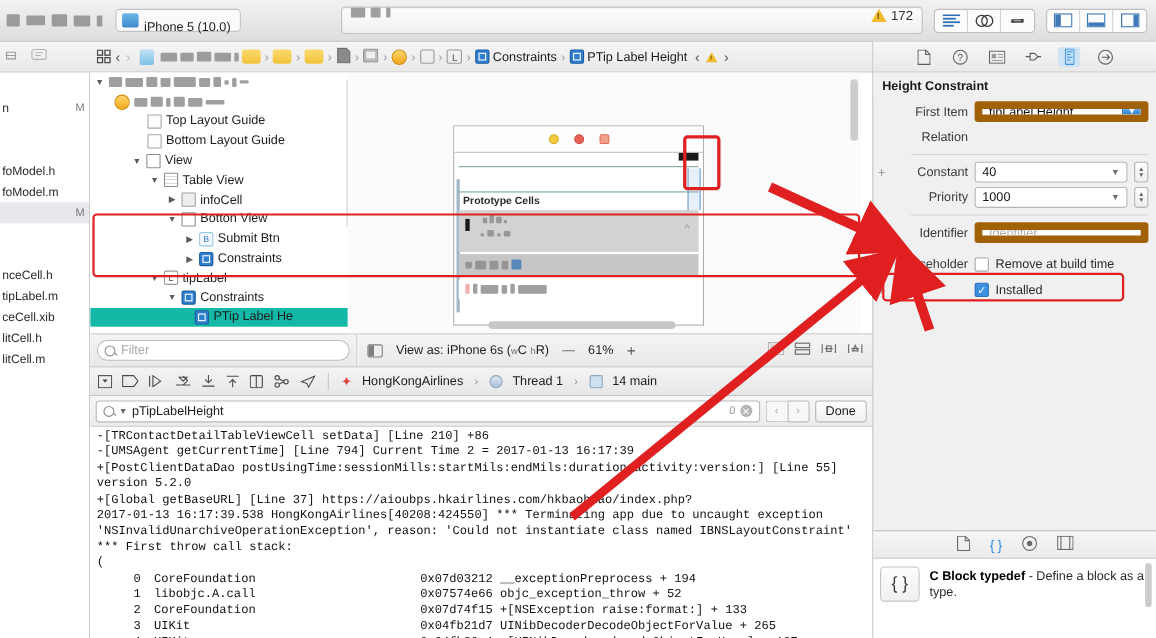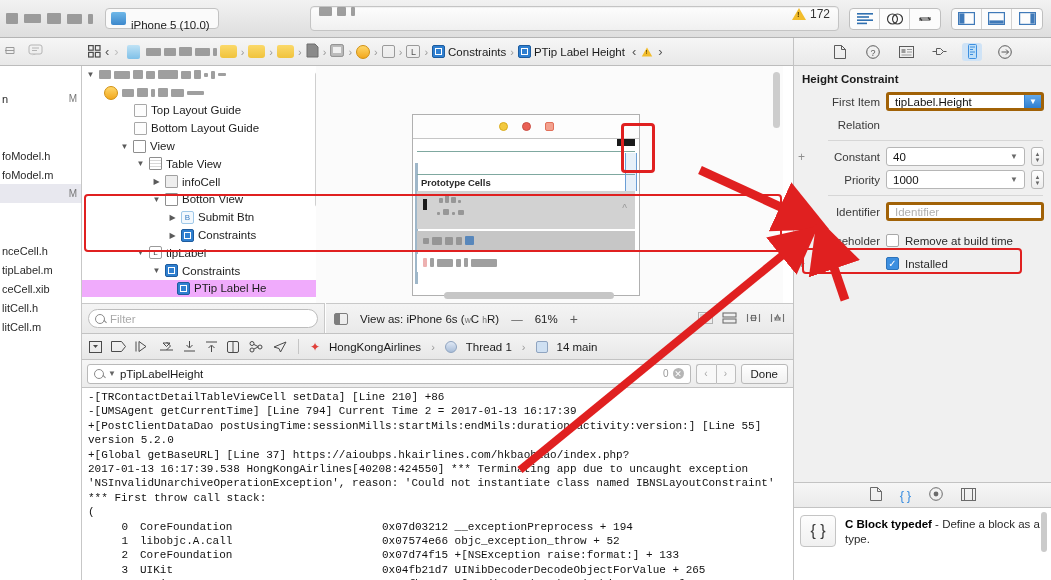--- a/index.html
+++ b/index.html
@@ -121,21 +121,21 @@
 
   
   .outline {
     position: absolute; left: 0; top: 0; width: 243px; height: 237px;
     background: #fff; border-right: 1px solid #c9c9c9; overflow: hidden;
   }
   .ol-row {
     height: 17.8px; display: flex; align-items: center; gap: 4px;
     font-size: 11.5px; color: #1c1c1c; white-space: nowrap;
   }
-  .ol-row.sel { background: #f0abfc; }
+  .ol-row.sel { background: #14b8a6; }
   .disc {
     width: 9px; font-size: 8px; color: #5a5a5a; text-align: center; flex: none;
   }
   .ol-ico { width: 13px; height: 13px; flex: none; }
   .ico-guide { border: 1px solid #a8a8a8; background: #fdfdfd; border-radius: 1px; }
   .ico-view { border: 1px solid #8e8e8e; background: #fff; border-radius: 1px; }
   .ico-table {
     border: 1px solid #8e8e8e; background:
       repeating-linear-gradient(#fff 0 2px, #d8d8d8 2px 3px);
     border-radius: 1px;
@@ -323,21 +323,21 @@
   .insp-title {
     padding: 7px 0 5px 8px; font-size: 11.5px; font-weight: bold; color: #1a1a1a;
     background: #f0f0f0;
   }
   .f-row {
     display: flex; align-items: center; gap: 6px; height: 23px; padding: 0 7px 0 0;
     position: relative;
   }
   .f-lbl { width: 86px; text-align: right; font-size: 11.5px; color: #3a3a3a; flex: none; }
   .f-ctl {
-    flex: 1; height: 19px; background: #fff; border: 3px solid #a16207; border-radius: 3px;
+    flex: 1; height: 19px; background: #fff; border: 7px solid #a16207; border-radius: 3px;
     display: flex; align-items: center; font-size: 11.5px; color: #111; padding-left: 6px;
     overflow: hidden;
   }
   .f-ctl.ph { color: #b0b0b0; }
   .popbtn {
     width: 17px; height: 100%; margin-left: auto; flex: none;
     background: linear-gradient(#62a8ea,#2f7fd0); color: #fff;
     display: flex; align-items: center; justify-content: center; font-size: 8px;
     border-left: 1px solid #2f7fd0;
   }

